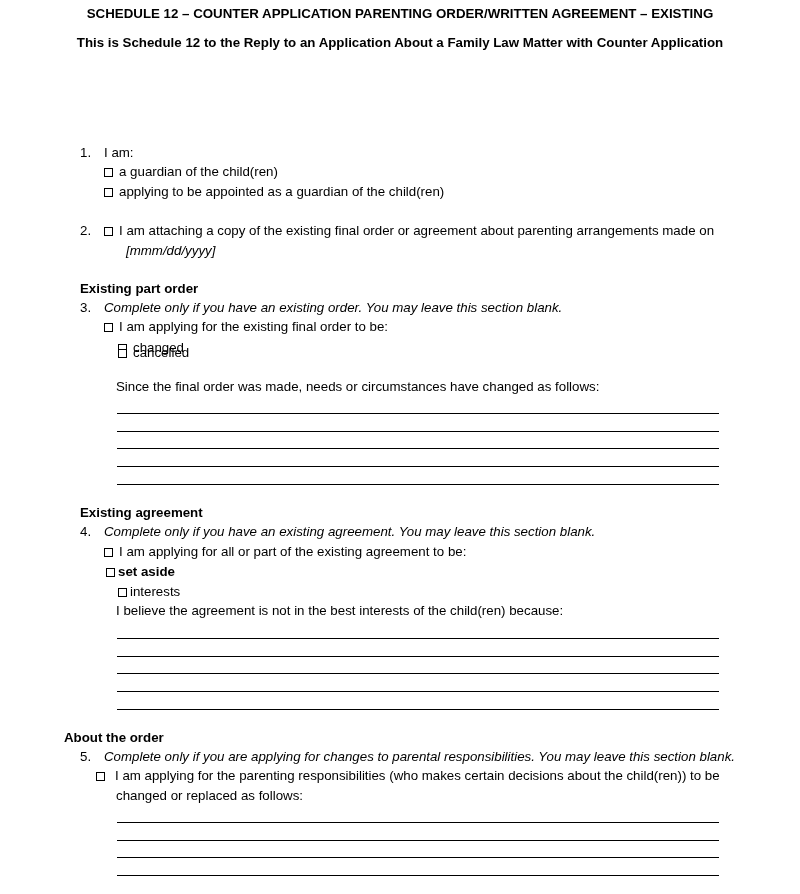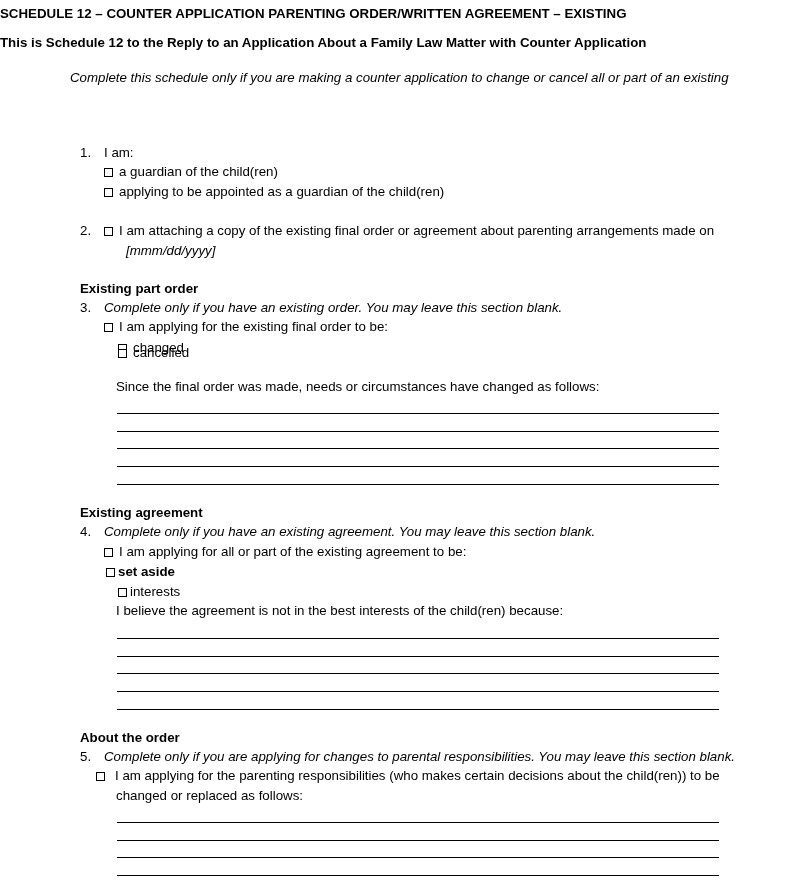--- a/index.html
+++ b/index.html
@@ -1,38 +1,37 @@
 <!DOCTYPE html>
 <html><head>
 <meta charset="utf-8">
 <style>
   html, body { margin: 0; padding: 0; background: #ffffff; }
   body {
     width: 800px; height: 894px; overflow: hidden; position: relative;
     font-family: "Liberation Sans", sans-serif; color: #000; font-size: 13.3px;
   }
   .abs { position: absolute; white-space: nowrap; }
-  .title { font-weight: bold; text-align: left; width: 800px; left: 0; }
+  .title { font-weight: bold; text-align: center; width: 800px; left: 0; }
   .ital { font-style: italic; }
   .bold { font-weight: bold; }
   .cb {
     display: inline-block; width: 9px; height: 9px; border: 1px solid #000;
     vertical-align: -1px; margin-right: 6px; box-sizing: border-box; background: #fff;
   }
   .line { position: absolute; height: 0; border-top: 1px solid #000; }
   .intro { left: 70px; width: 670px; white-space: normal; line-height: 19.3px; }
 </style>
 </head>
 <body>
 
 <div class="abs title" style="top:6px;">SCHEDULE 12 – COUNTER APPLICATION PARENTING ORDER/WRITTEN AGREEMENT – EXISTING</div>
 <div class="abs title" style="top:35px;">This is Schedule 12 to the Reply to an Application About a Family Law Matter with Counter Application</div>
 
 <div class="abs ital intro" style="top:68px;">
-  <div>Complete this schedule only if you are making a counter application to change or cancel all or part of an existing</div>
 </div>
 
 <div class="abs" style="left:80px; top:145px;">1.</div>
 <div class="abs" style="left:104px; top:145px;">I am:</div>
 <div class="abs" style="left:104px; top:164px;text-align:center;">
   <span class="cb"></span><span>a guardian of the child(ren)</span>
 </div>
 <div class="abs" style="left:104px; top:184px;">
   <span class="cb"></span><span>applying to be appointed as a guardian of the child(ren)</span>
 </div>
@@ -74,21 +73,21 @@
 <div class="abs" style="left:118px; top:584px;">
   <span class="cb" style="margin-right:3px;"></span><span>interests</span>
 </div>
 <div class="abs" style="left:116px; top:603px;">I believe the agreement is not in the best interests of the child(ren) because:</div>
 <div class="line" style="left:117px; width:602px; top:638px;"></div>
 <div class="line" style="left:117px; width:602px; top:656px;"></div>
 <div class="line" style="left:117px; width:602px; top:673px;"></div>
 <div class="line" style="left:117px; width:602px; top:691px;"></div>
 <div class="line" style="left:117px; width:602px; top:709px;"></div>
 
-<div class="abs bold" style="left:80px; top:730px;text-align:center;">About the order</div>
+<div class="abs bold" style="left:64px; top:730px;text-align:center;">About the order</div>
 <div class="abs" style="left:80px; top:749px;">5.</div>
 <div class="abs ital" style="left:104px; top:749px;">Complete only if you are applying for changes to parental responsibilities. You may leave this section blank.</div>
 <div class="abs" style="left:96px; top:768px;">
   <span class="cb" style="margin-right:10px;"></span><span>I am applying for the parenting responsibilities (who makes certain decisions about the child(ren)) to be</span>
 </div>
 <div class="abs" style="left:116px; top:788px;">changed or replaced as follows:</div>
 <div class="line" style="left:117px; width:602px; top:822px;"></div>
 <div class="line" style="left:117px; width:602px; top:840px;"></div>
 <div class="line" style="left:117px; width:602px; top:857px;"></div>
 <div class="line" style="left:117px; width:602px; top:875px;"></div>

